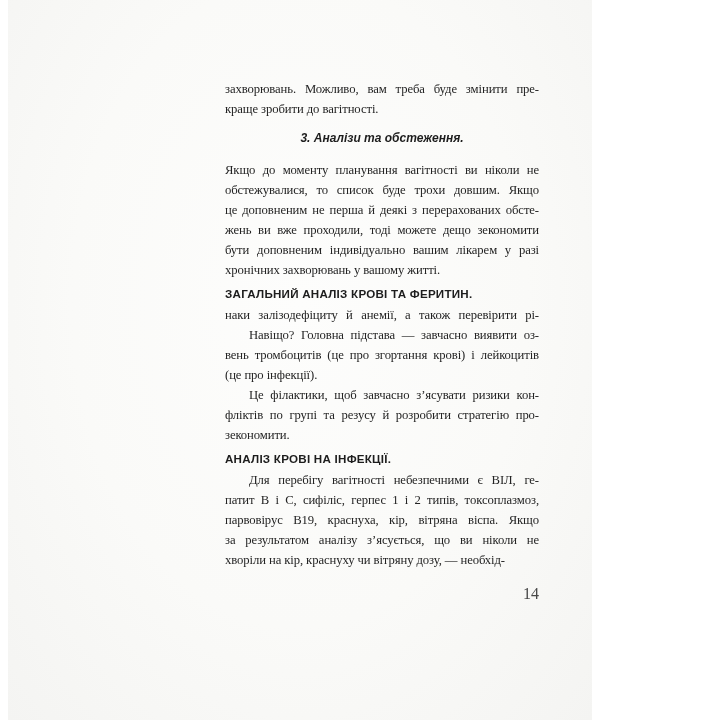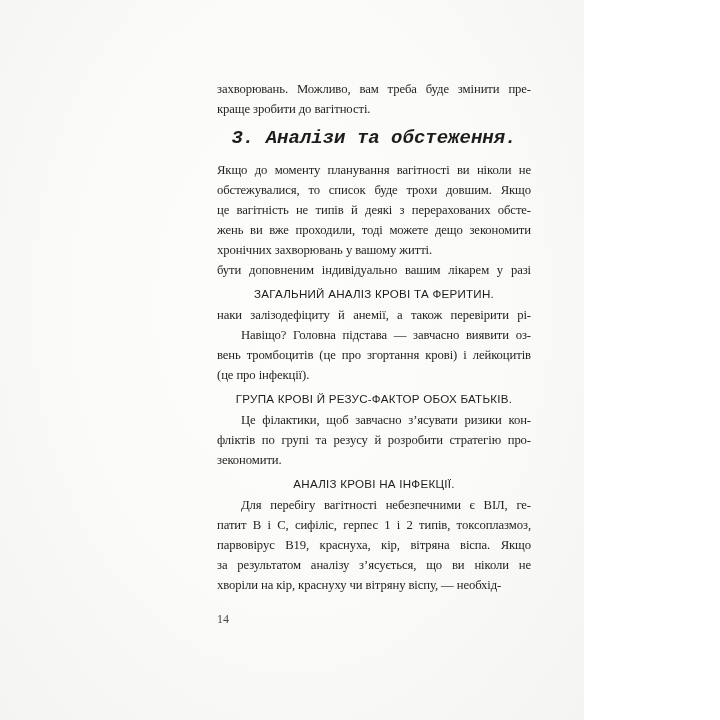--- a/index.html
+++ b/index.html
@@ -7,20 +7,21 @@
     padding: 0;
   }
   .page {
     position: relative;
     width: 584px;
     height: 720px;
     background: radial-gradient(ellipse at 50% 42%, #fdfdfc 0%, #fafaf8 55%, #f4f4f2 100%);
     font-family: "Liberation Serif", serif;
     color: #242424;
     overflow: hidden;
+    margin-left: 8px;
   }
   .text-block {
     position: absolute;
     left: 217px;
     top: 79px;
     width: 314px;
   }
   .paragraph {
     margin: 0;
   }
@@ -32,85 +33,84 @@
     text-align-last: justify;
     color: #242424;
   }
   .line.para-end {
     text-align-last: left;
   }
   .line.indent {
     text-indent: 24px;
   }
   .chapter-heading {
-    font-family: Liberation Mono, monospace;
+    font-family: Liberation Sans, sans-serif;
     font-weight: bold;
     font-style: italic;
-    font-size: 19px;
+    font-size: 12px;
     line-height: 22px;
     text-align: center;
     margin: 8px 0 11px 0;
     color: #1d1d1d;
   }
   .section-heading {
     font-family: "Liberation Sans", sans-serif;
-    font-weight: normal;
+    font-weight: bold;
     font-size: 11.6px;
     line-height: 20px;
     letter-spacing: 0.25px;
     margin: 4px 0 1px 0;
     color: #1d1d1d;
-    text-align: center;
+    text-align: left;
   }
   .page-number {
     font-family: "Liberation Serif", serif;
-    font-size: 12px;
+    font-size: 16px;
     line-height: 16px;
-    text-align: left;
+    text-align: right;
     margin-top: 16px;
     color: #474747;
   }
 </style>
 </head>
 <body>
 
 <div class="page">
   <div class="text-block">
 
   <div class="paragraph">
         <div class="line">захворювань. Можливо, вам треба буде змінити пре-</div>
         <div class="line para-end">краще зробити до вагітності.</div>
       </div>
       <div class="chapter-heading">3. Аналізи та обстеження.</div>
       <div class="paragraph">
         <div class="line">Якщо до моменту планування вагітності ви ніколи не</div>
         <div class="line">обстежувалися, то список буде трохи довшим. Якщо</div>
-        <div class="line">це вагітність не типів й деякі з перерахованих обсте-</div>
+        <div class="line">це доповненим не перша й деякі з перерахованих обсте-</div>
         <div class="line">жень ви вже проходили, тоді можете дещо зекономити</div>
+        <div class="line">бути доповненим індивідуально вашим лікарем у разі</div>
         <div class="line para-end">хронічних захворювань у вашому житті.</div>
-        <div class="line">бути доповненим індивідуально вашим лікарем у разі</div>
       </div>
       <div class="section-heading">ЗАГАЛЬНИЙ АНАЛІЗ КРОВІ ТА ФЕРИТИН.</div>
       <div class="paragraph">
         <div class="line">наки залізодефіциту й анемії, а також перевірити рі-</div>
         <div class="line indent">Навіщо? Головна підстава — завчасно виявити оз-</div>
         <div class="line">вень тромбоцитів (це про згортання крові) і лейкоцитів</div>
         <div class="line para-end">(це про інфекції).</div>
       </div>
-      <div class="section-heading">ГРУПА КРОВІ Й РЕЗУС-ФАКТОР ОБОХ БАТЬКІВ.</div>
       <div class="paragraph">
         <div class="line indent">Це філактики, щоб завчасно з’ясувати ризики кон-</div>
         <div class="line">фліктів по групі та резусу й розробити стратегію про-</div>
         <div class="line para-end">зекономити.</div>
       </div>
       <div class="section-heading">АНАЛІЗ КРОВІ НА ІНФЕКЦІЇ.</div>
       <div class="paragraph">
         <div class="line indent">Для перебігу вагітності небезпечними є ВІЛ, ге-</div>
         <div class="line">патит B і C, сифіліс, герпес 1 і 2 типів, токсоплазмоз,</div>
         <div class="line">парвовірус B19, краснуха, кір, вітряна віспа. Якщо</div>
         <div class="line">за результатом аналізу з’ясується, що ви ніколи не</div>
-        <div class="line para-end">хворіли на кір, краснуху чи вітряну віспу, — необхід-</div>
+        <div class="line para-end">хворіли на кір, краснуху чи вітряну дозу, — необхід-</div>
       </div>
       <div class="page-number">14</div>
     </div>
   <div class="page-number-holder">
   </div>
 </div>
 
 </body></html>

